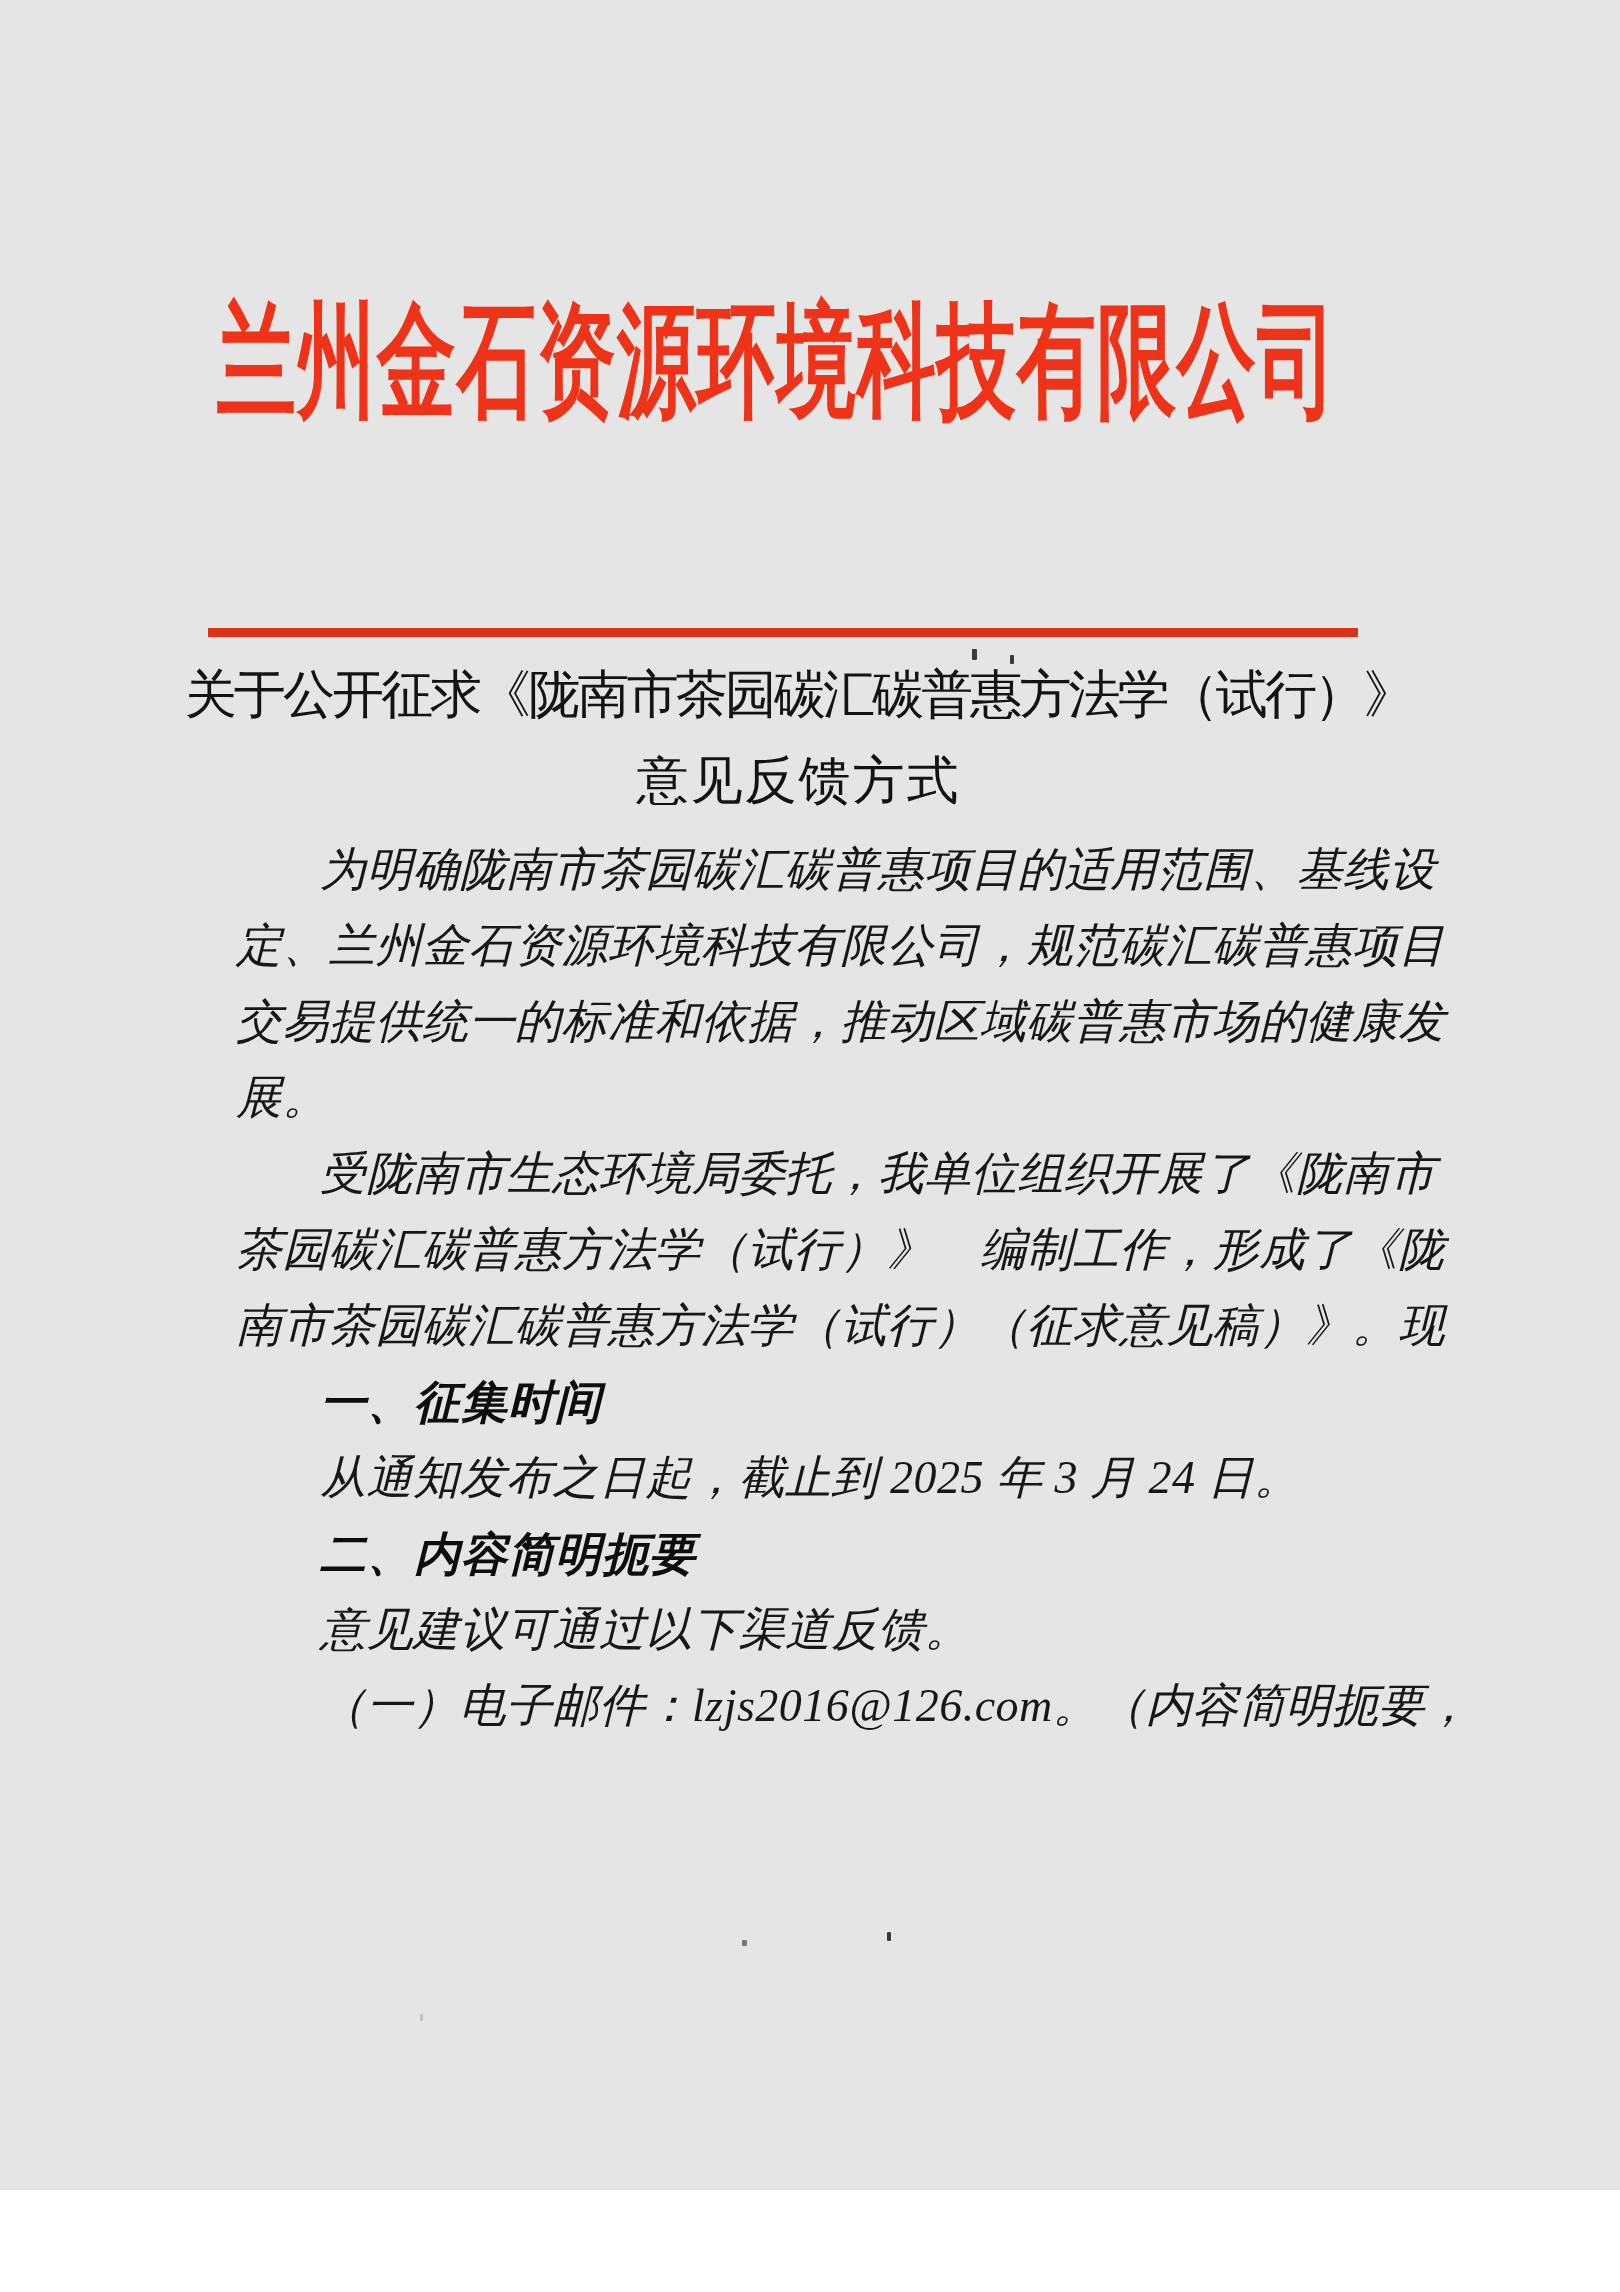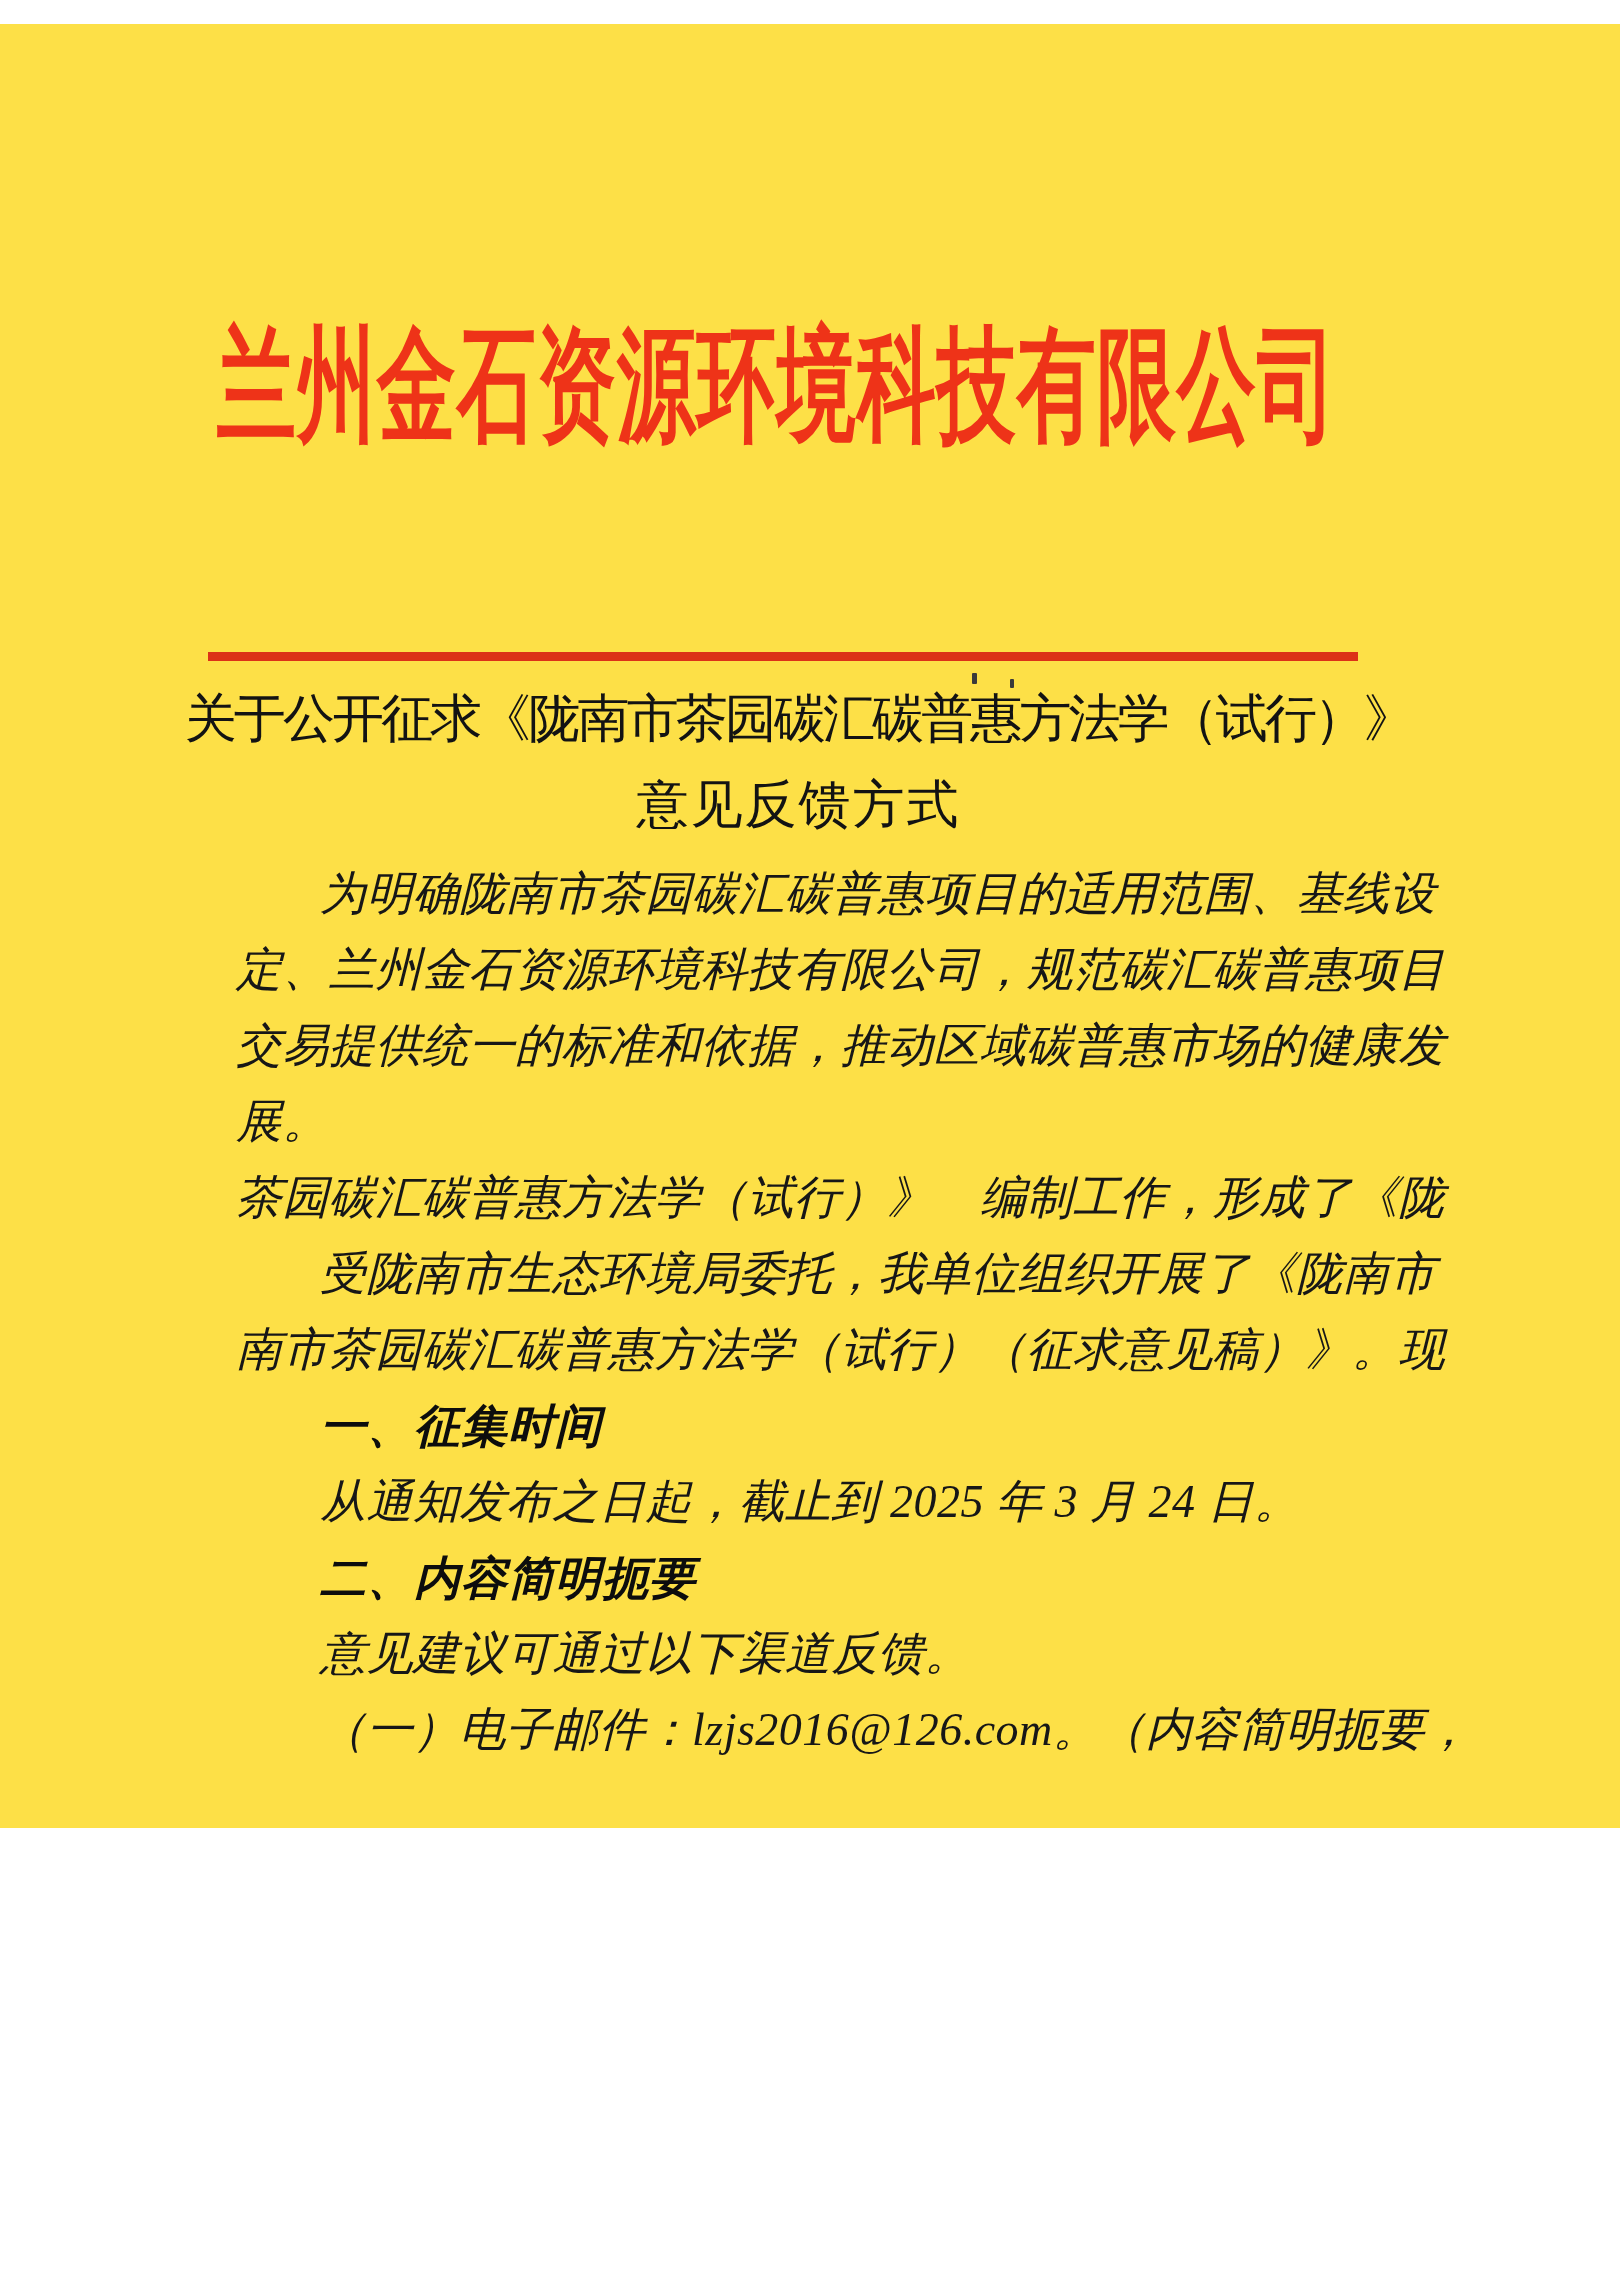--- a/index.html
+++ b/index.html
@@ -3,25 +3,24 @@
 <meta charset="utf-8">
 <style>
   html, body {
     margin: 0;
     padding: 0;
     background: #ffffff;
   }
   .page {
     position: relative;
     width: 1620px;
-    height: 1804px;
-    background: #fde047;
+    height: 2190px;
+    background: #e5e5e5;
     overflow: hidden;
     font-family: "Liberation Serif", serif;
-    margin-top: 24px;
   }
   
   .letterhead {
     position: absolute;
     top: 294px;
     left: 777px;
     height: 137px;
     line-height: 137px;
     font-size: 125px;
     font-weight: 700;
@@ -106,22 +105,22 @@
   <div class="doc-title">
     <div class="t1">关于公开征求《陇南市茶园碳汇碳普惠方法学（试行）》</div>
     <div class="t2">意见反馈方式</div>
   </div>
 
   <div class="body-block">
     <div class="line indent">为明确陇南市茶园碳汇碳普惠项目的适用范围、基线设</div>
     <div class="line">定、兰州金石资源环境科技有限公司，规范碳汇碳普惠项目</div>
     <div class="line">交易提供统一的标准和依据，推动区域碳普惠市场的健康发</div>
     <div class="line">展。</div>
+    <div class="line indent">受陇南市生态环境局委托，我单位组织开展了《陇南市</div>
     <div class="line">茶园碳汇碳普惠方法学（试行）》　编制工作，形成了《陇</div>
-    <div class="line indent">受陇南市生态环境局委托，我单位组织开展了《陇南市</div>
     <div class="line">南市茶园碳汇碳普惠方法学（试行）（征求意见稿）》。现</div>
     <div class="line indent heading">一、征集时间</div>
     <div class="line indent">从通知发布之日起，截止到 2025 年 3 月 24 日。</div>
     <div class="line indent heading">二、内容简明扼要</div>
     <div class="line indent">意见建议可通过以下渠道反馈。</div>
     <div class="line indent">（一）电子邮件：lzjs2016@126.com。（内容简明扼要，</div>
   </div>
 
   <div class="speck s1"></div>
   <div class="speck s2"></div>

